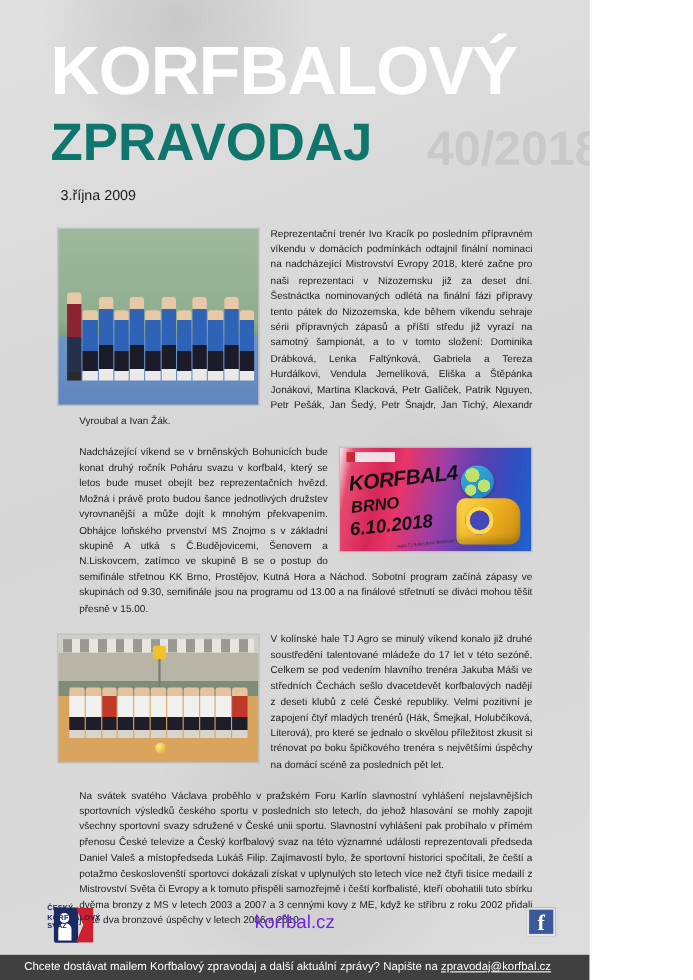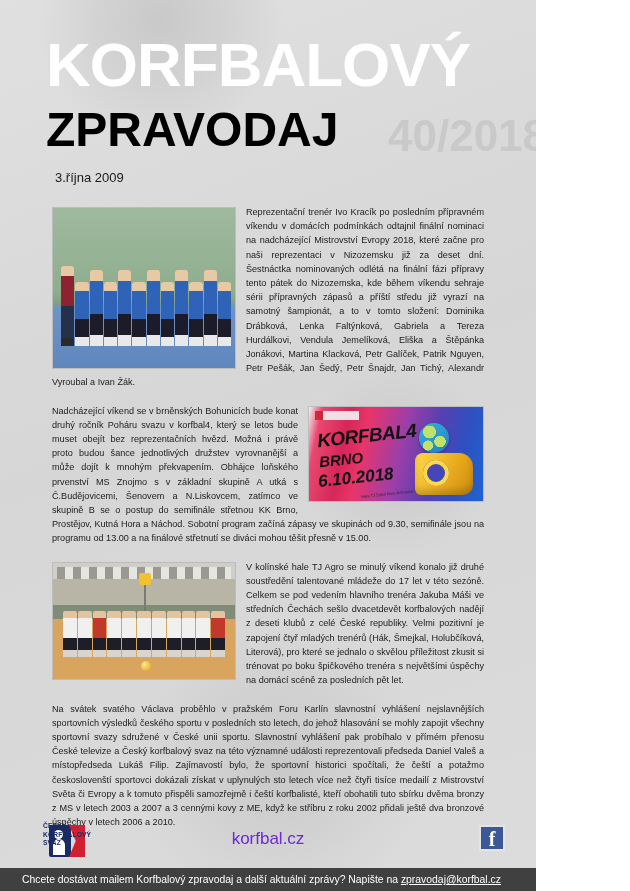--- a/index.html
+++ b/index.html
@@ -49,21 +49,21 @@
     white-space: nowrap;
   }
   .mast-sub {
     position: absolute;
     left: 46px;
     top: 106px;
     font-size: 48px;
     line-height: 48px;
     font-weight: bold;
     letter-spacing: 0px;
-    color: #000000;
+    color: #0f766e;
     white-space: nowrap;
   }
   .mast-issue {
     position: absolute;
     left: 388px;
     top: 112px;
     font-size: 44px;
     line-height: 48px;
     font-weight: bold;
     color: #c9c9c9;
@@ -87,20 +87,21 @@
     padding: 0 52px;
     box-sizing: border-box;
   }
   p.body-text {
     margin: 0;
     font-size: 9.1px;
     line-height: 14.2px;
     color: #1b1b1b;
     text-align: justify;
     hyphens: none;
+    padding-left: 20px;
   }
   .para-gap { height: 14px; }
 
   
   .photo {
     border: 1px solid #bdbdbd;
     box-sizing: border-box;
     position: relative;
     overflow: hidden;
   }

